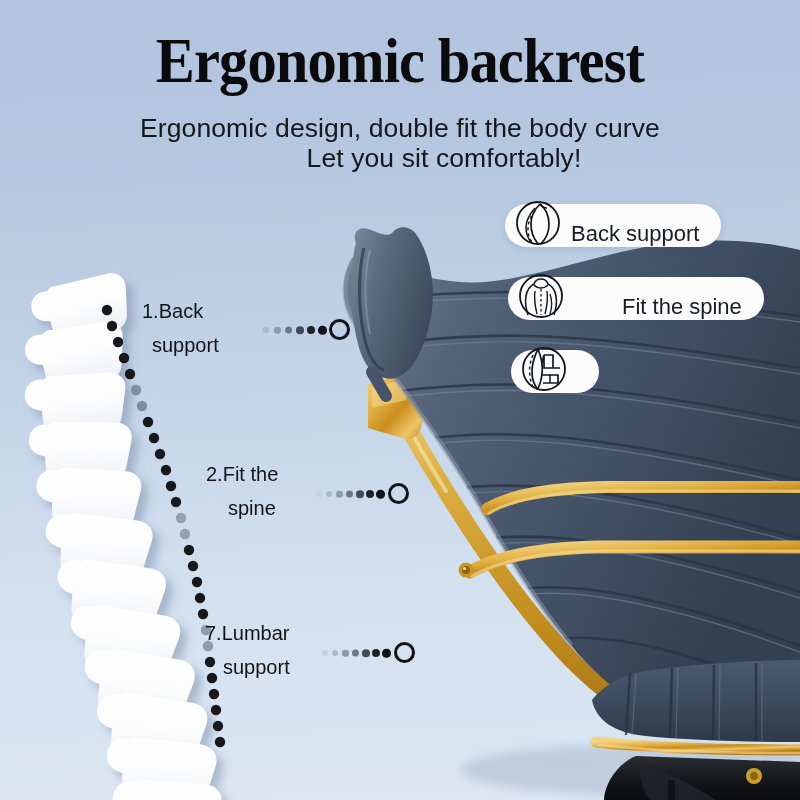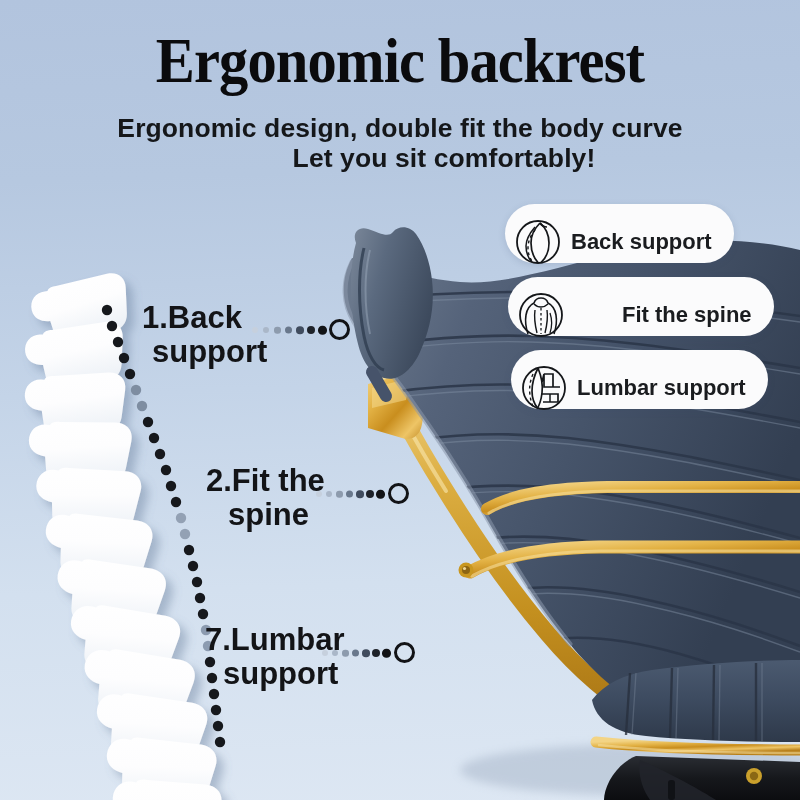--- a/index.html
+++ b/index.html
@@ -23,59 +23,59 @@
   #sub1,#sub2{
     position:absolute;left:0;width:800px;text-align:center;
     font-family:"Liberation Sans",sans-serif;
     font-size:26.5px;color:#15171a;letter-spacing:.1px;white-space:nowrap;
   }
   #sub1{top:113px;}
   #sub2{top:143px;margin-left:44px;}
 
   
   .badge{
-    position:absolute;display:flex;align-items:center;
+    position:absolute;display:flex;align-items:flex-end;
     background:#fbfbfc;border-radius:34px;
-    height:43px;padding:16px 22px 0 9px;
+    height:43px;padding:0 22px 0 9px;
     box-shadow:0 2px 7px rgba(60,80,110,.17);
   }
   .badge .ic{width:48px;height:48px;flex:0 0 48px;margin-right:9px;}
   .badge .txt{
     font-size:22px;color:#1a1c1f;white-space:nowrap;
     font-family:"Liberation Sans",sans-serif;
   }
   #badge0{left:505px;top:204px;}
   #badge1{left:508px;top:277px;gap:48px;}
   #badge2{left:511px;top:350px;}
 
   
   .callout{position:absolute;}
   .callout .label{
-    position:absolute;font-size:31px;color:#131417;line-height:1.16;
-    font-family:"Liberation Sans",sans-serif;white-space:nowrap;font-weight:bold;
+    position:absolute;font-size:20px;color:#131417;line-height:1.16;
+    font-family:"Liberation Sans",sans-serif;white-space:nowrap;
   }
   .callout .l2{text-align:center;}
   .leader{position:absolute;height:26px;}
   .leader i{
     position:absolute;top:50%;border-radius:50%;
     transform:translateY(-50%);display:block;
   }
   .ring{
     position:absolute;border:3px solid #121316;border-radius:50%;
     width:21px;height:21px;box-sizing:border-box;
     background:transparent;
   }
 
   
   #spine,#chair,#dotpath{position:absolute;left:0;top:0;}
   #spine{z-index:3;}
   #dotpath{z-index:4;}
   #chair{z-index:2;}
   .ui-layer{position:absolute;left:0;top:0;width:800px;height:800px;z-index:6;pointer-events:none;}
-  .ui-layer>*{pointer-events:auto;font-weight:bold;}
+  .ui-layer>*{pointer-events:auto;}
 </style>
 </head>
 <body>
 
 <div id="stage">
 
   <svg id="chair" width="800" height="800" viewBox="0 0 800 800">
     <defs>
       <linearGradient id="gGold" x1="0" y1="0" x2="1" y2="1">
         <stop offset="0" stop-color="#f3d485"></stop>
@@ -337,21 +337,20 @@
       <svg class="ic" viewBox="0 0 48 48">
         <circle cx="24" cy="24" r="21" fill="none" stroke="#15171a" stroke-width="1.8"></circle>
         <path d="M18,4 C14,12 12,20 12,27 C12,34 14,40 18,44.6" fill="none" stroke="#15171a" stroke-width="1.7"></path>
         <path d="M13,10 C10,17 9,24 10,31 C10.6,36 12,41 14,44.5" fill="none" stroke="#15171a" stroke-width="1.4" stroke-dasharray="3 3"></path>
         <path d="M18,4 C22,14 23,22 22,29 C21,37 19,42 17,44.8" fill="none" stroke="#15171a" stroke-width="1.7"></path>
         <path d="M22,18 L24,10 L24,23 L40,23" fill="none" stroke="#15171a" stroke-width="1.7"></path>
         <path d="M24,10 L33,10 L33,23" fill="none" stroke="#15171a" stroke-width="1.7"></path>
         <path d="M21,30 L38,30 L38,38 L23,38" fill="none" stroke="#15171a" stroke-width="1.7"></path>
         <path d="M30,30 L30,38" fill="none" stroke="#15171a" stroke-width="1.5"></path>
       </svg>
-      <span class="txt">Lumbar support</span>
     </div>
 
     <div class="callout">
       <div class="label" style="left:142px;top:300px;">1.Back</div>
       <div class="label l2" style="left:152px;top:334px;">support</div>
       <div class="leader" style="left:252px;top:317px;width:78px;">
         <i style="left:0px;width:6px;height:6px;background:#c6d0dd;"></i>
         <i style="left:11px;width:6px;height:6px;background:#aab7c8;"></i>
         <i style="left:22px;width:6.5px;height:6.5px;background:#8d9bad;"></i>
         <i style="left:33px;width:7px;height:7px;background:#69788c;"></i>

